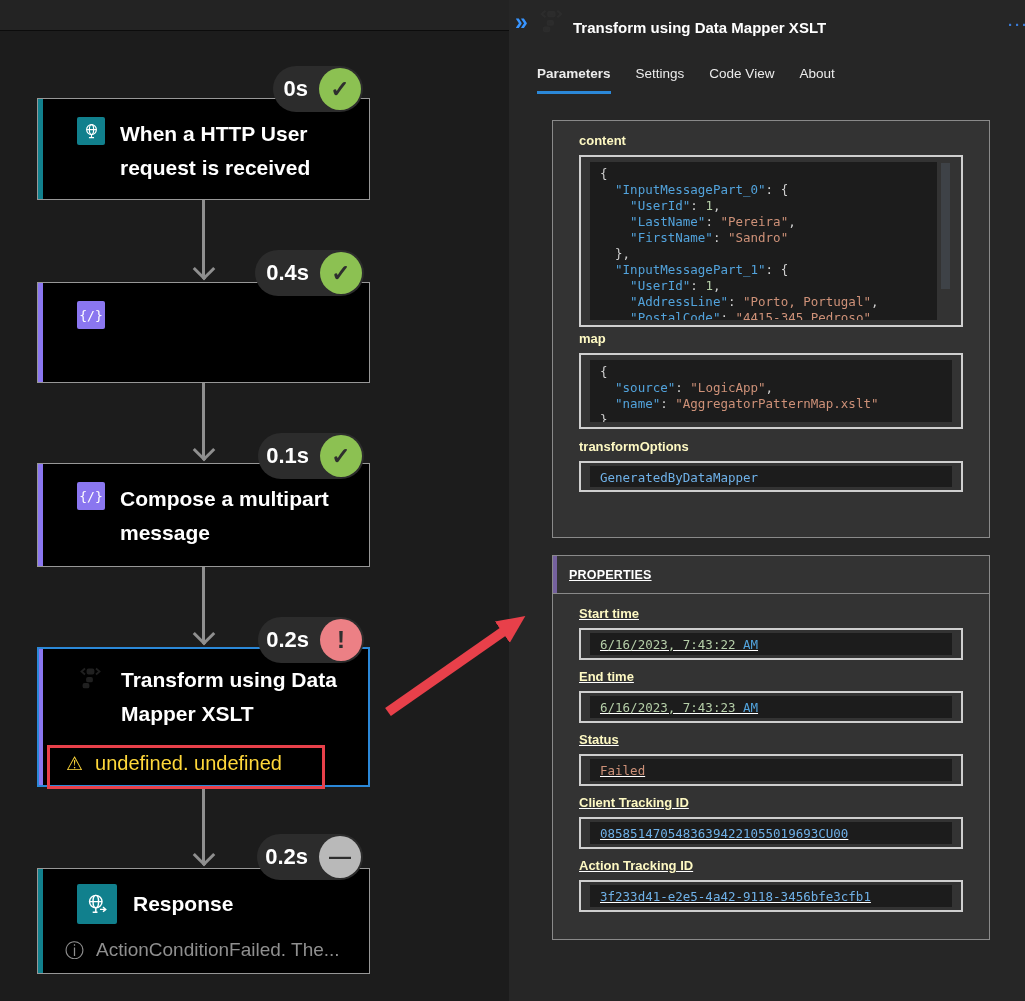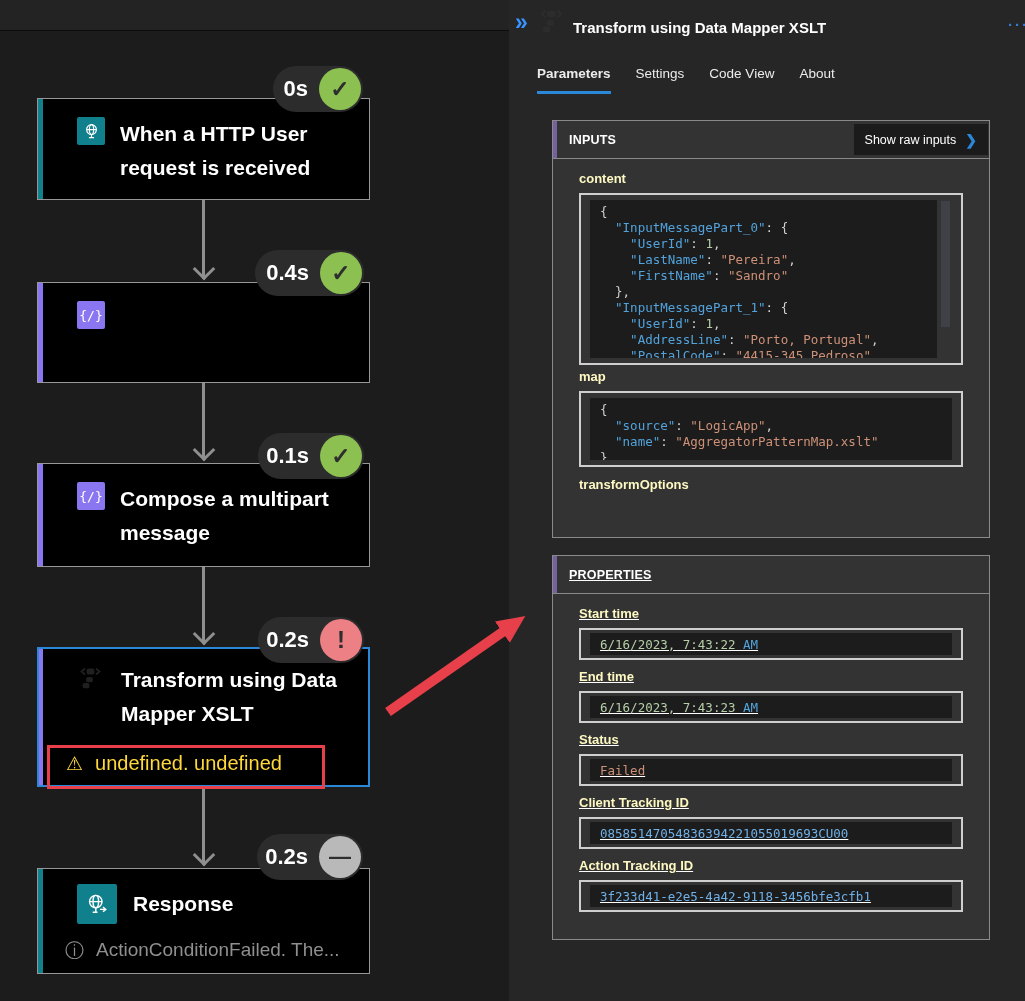--- a/index.html
+++ b/index.html
@@ -204,27 +204,20 @@
   <span class="menu-btn">···</span>
 
   <div class="tabs">
     <span class="tab active">Parameters</span>
     <span class="tab">Settings</span>
     <span class="tab">Code View</span>
     <span class="tab">About</span>
   </div>
 
   <div class="group group-inputs">
-    <div class="group-header">
-      <span class="group-heading">INPUTS</span>
-      <span class="raw-btn">
-        <span class="raw-btn-label">Show raw inputs</span>
-        <span class="raw-btn-chevron">❯</span>
-      </span>
-    </div>
     <div class="group-body">
       <div class="field-label first">content</div>
       <div class="vbox vbox-content" style="margin-bottom:4px;">
         <div class="code">
             <div class="cl"><span class="tk-pun">{</span></div>
             <div class="cl"><span class="tk-pun">  </span><span class="tk-key">"InputMessagePart_0"</span><span class="tk-pun">: {</span></div>
             <div class="cl"><span class="tk-pun">    </span><span class="tk-key">"UserId"</span><span class="tk-pun">: </span><span class="tk-num">1</span><span class="tk-pun">,</span></div>
             <div class="cl"><span class="tk-pun">    </span><span class="tk-key">"LastName"</span><span class="tk-pun">: </span><span class="tk-str">"Pereira"</span><span class="tk-pun">,</span></div>
             <div class="cl"><span class="tk-pun">    </span><span class="tk-key">"FirstName"</span><span class="tk-pun">: </span><span class="tk-str">"Sandro"</span></div>
             <div class="cl"><span class="tk-pun">  },</span></div>
@@ -238,20 +231,25 @@
       <div class="field-label" style="margin-top:0;">map</div>
       <div class="vbox vbox-map" style="margin-bottom:10px;">
         <div class="code">
             <div class="cl"><span class="tk-pun">{</span></div>
             <div class="cl"><span class="tk-pun">  </span><span class="tk-key">"source"</span><span class="tk-pun">: </span><span class="tk-str">"LogicApp"</span><span class="tk-pun">,</span></div>
             <div class="cl"><span class="tk-pun">  </span><span class="tk-key">"name"</span><span class="tk-pun">: </span><span class="tk-str">"AggregatorPatternMap.xslt"</span></div>
             <div class="cl"><span class="tk-pun">}</span></div>
           </div>
       </div>
       <div class="field-label">transformOptions</div>
+      <div class="vbox vbox-single">
+        <div class="code">
+            <div class="cl"><span class="tk-id">GeneratedByDataMapper</span></div>
+          </div>
+      </div>
     </div>
   </div>
 
   <div class="group group-properties">
     <div class="group-header">
       <span class="group-heading">PROPERTIES</span>
     </div>
     <div class="group-body">
       <div class="field-label first">Start time</div>
       <div class="vbox vbox-single-32">

